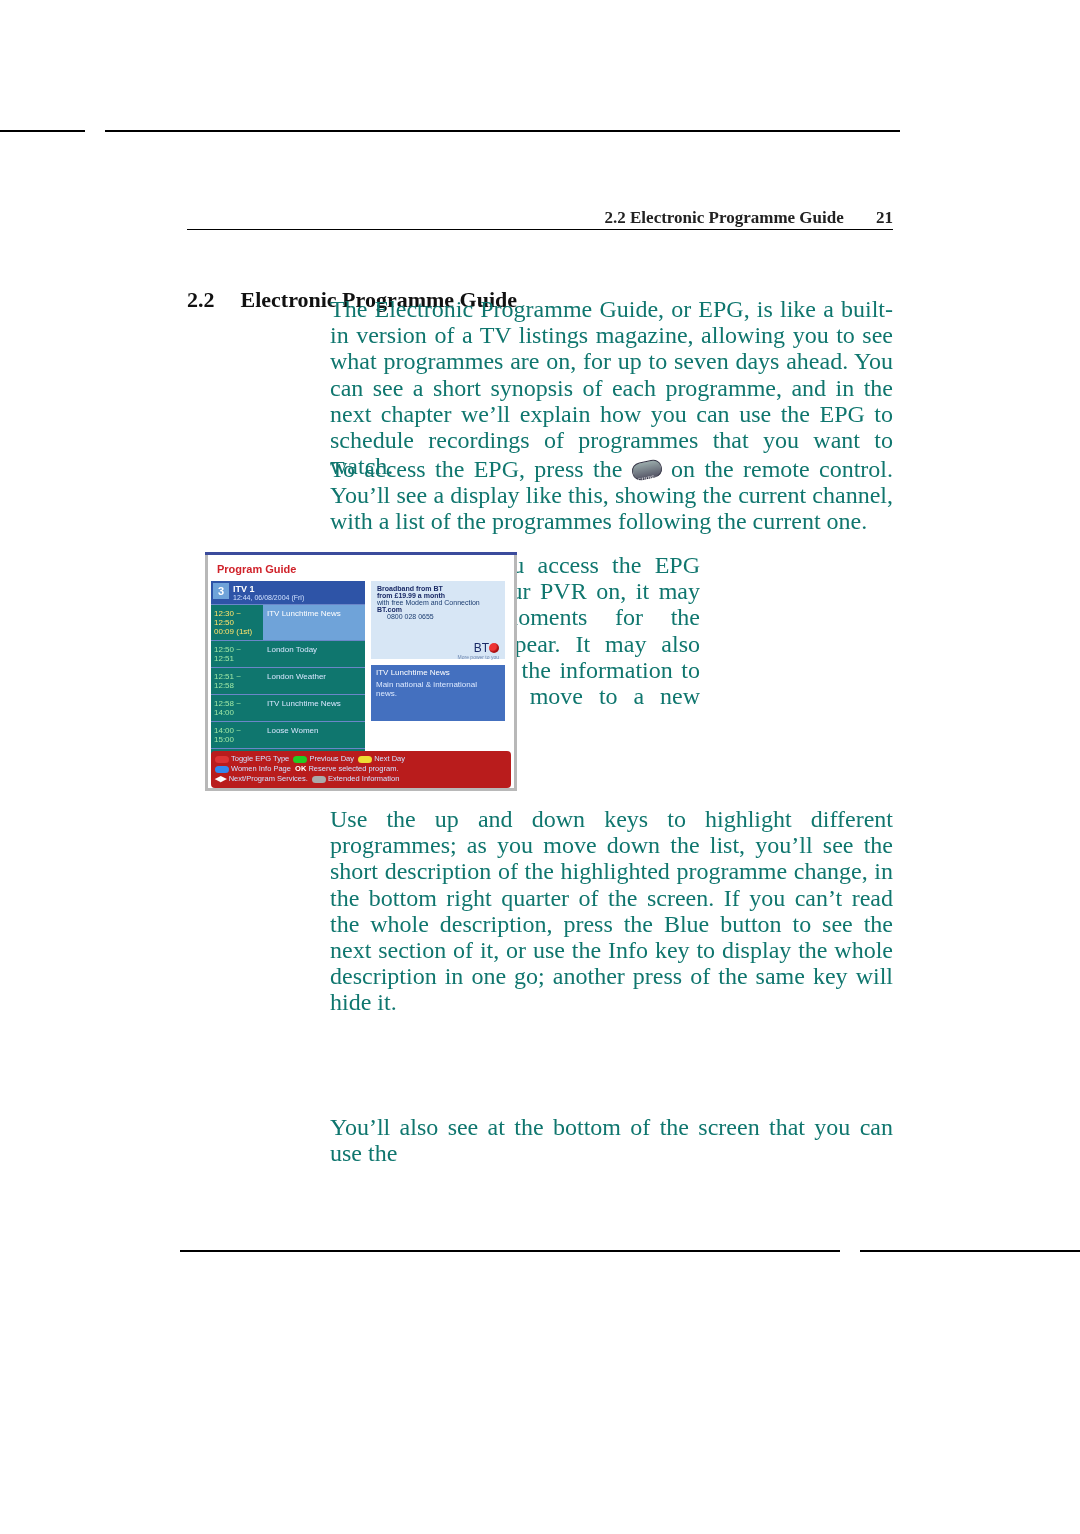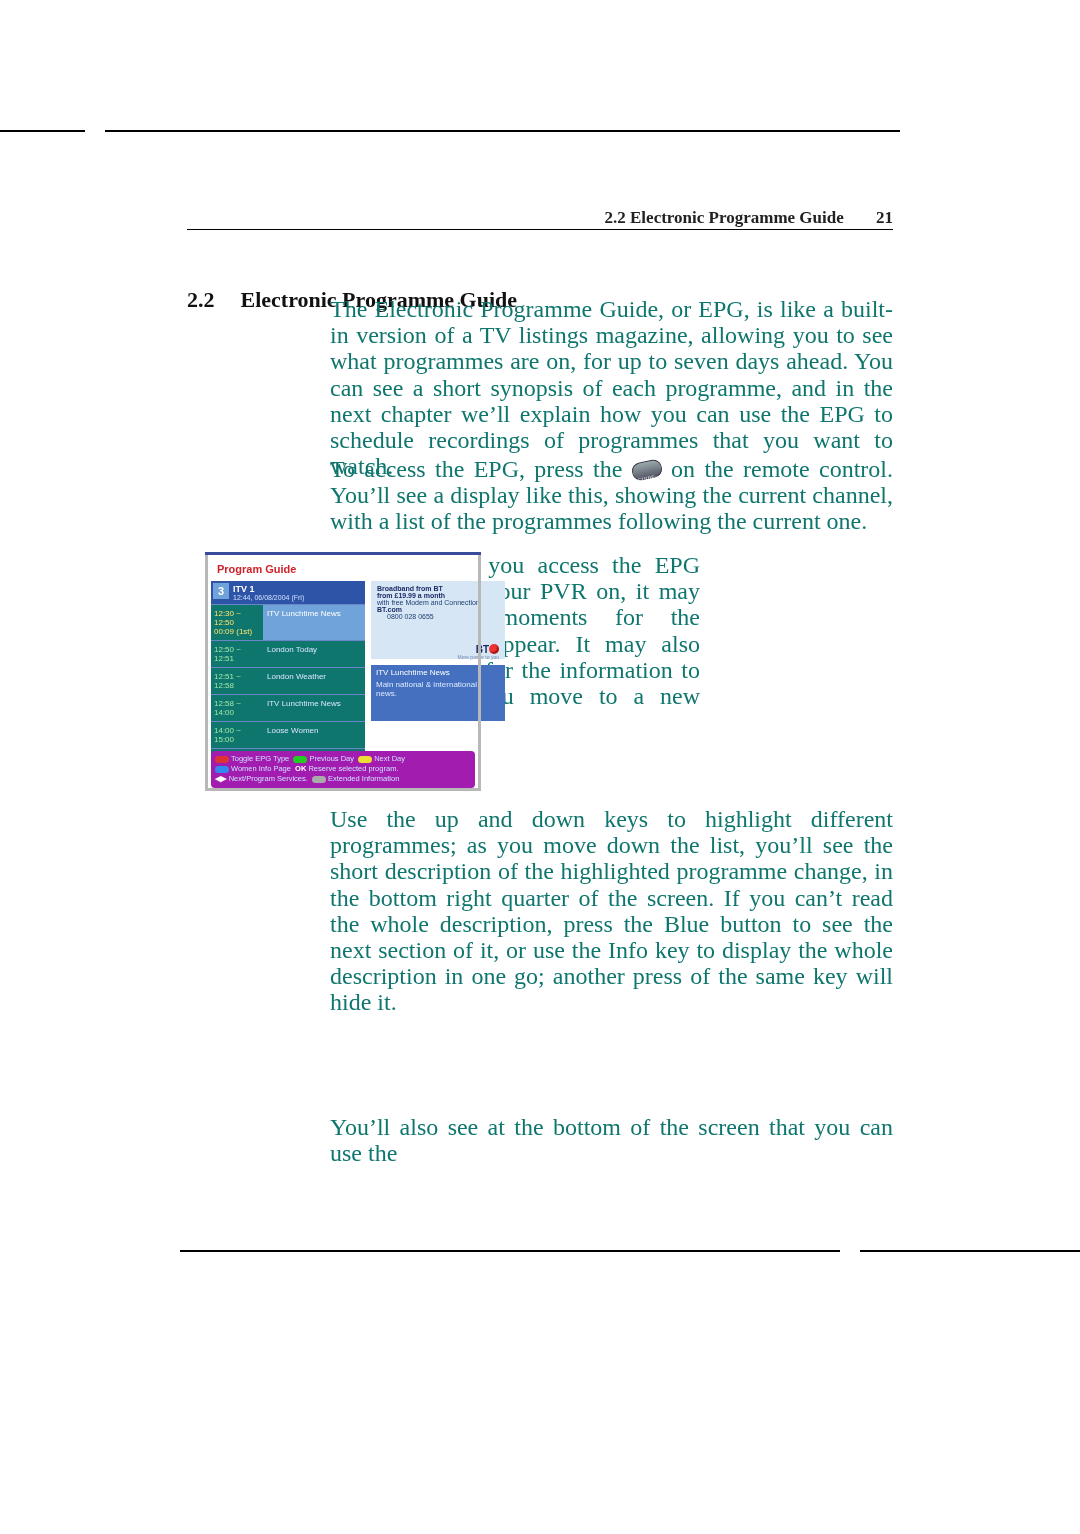--- a/index.html
+++ b/index.html
@@ -82,21 +82,21 @@
     left:3px; top:4px;
     letter-spacing:0.3px;
     transform: rotate(0deg);
   }
 
   
   .epg-shot {
     position:absolute;
     top: 552px;
     left: 205px;
-    width: 276px;
+    width: 312px;
     height: 239px;
     box-sizing:border-box;
     border-top: 3px solid #3b4b9c;
     background:#fff;
     font-family: Arial, Helvetica, sans-serif;
   }
   .epg-shot .frame {
     position:absolute; inset:0;
     border-left: 3px solid #b8b8b8;
     border-right:3px solid #b8b8b8;
@@ -135,36 +135,36 @@
   .epg-shot .slot .p.cur { background:#6fa3d9; color:#fff; }
 
   .epg-shot .ad {
     position:absolute; top:26px; left:166px; width:134px; height:78px;
     background:#d7e6f5; font-size:7px; color:#1c3d70; padding:4px 6px;
     box-sizing:border-box;
   }
   .epg-shot .ad b { color:#1a2a66; }
   .epg-shot .ad .logo {
     position:absolute; right:6px; bottom:4px;
-    font-weight:bold; font-size:10px; color:#1a2a66;margin-left:32px;
+    font-weight:normal; font-size:12px; color:#1a2a66;margin-left:32px;
   }
   .epg-shot .ad .logo .globe{
     display:inline-block; width:10px;height:10px;border-radius:50%;
     background: radial-gradient(circle at 35% 35%, #e33 40%, #a11 60%);
     vertical-align:-1px;
   }
   .epg-shot .desc {
     position:absolute; top:110px; left:166px; width:134px; height:56px;
     background:#4470bf; color:#dce9ff; font-size:8px; padding:3px 5px;
     box-sizing:border-box;
   }
   .epg-shot .desc .dt { color:#fff; margin-bottom:3px;}
   .epg-shot .legend {
     position:absolute; bottom:3px; left:6px; right:6px;
-    background:#a21caf; color:#cfe0ff;
+    background:#b91c1c; color:#cfe0ff;
     font-size:7.5px; line-height:10px; padding:3px 4px 4px;
     border-radius:4px;
   }
   .epg-shot .pill { display:inline-block; width:14px; height:7px; border-radius:4px; margin-right:2px; vertical-align:middle;}
   .pill.red{background:#d33;} .pill.green{background:#2c2;} .pill.yellow{background:#ed3;}
   .pill.blue{background:#38e;} .pill.grey{background:#aaa;}
 </style>
 </head>
 <body>
 

